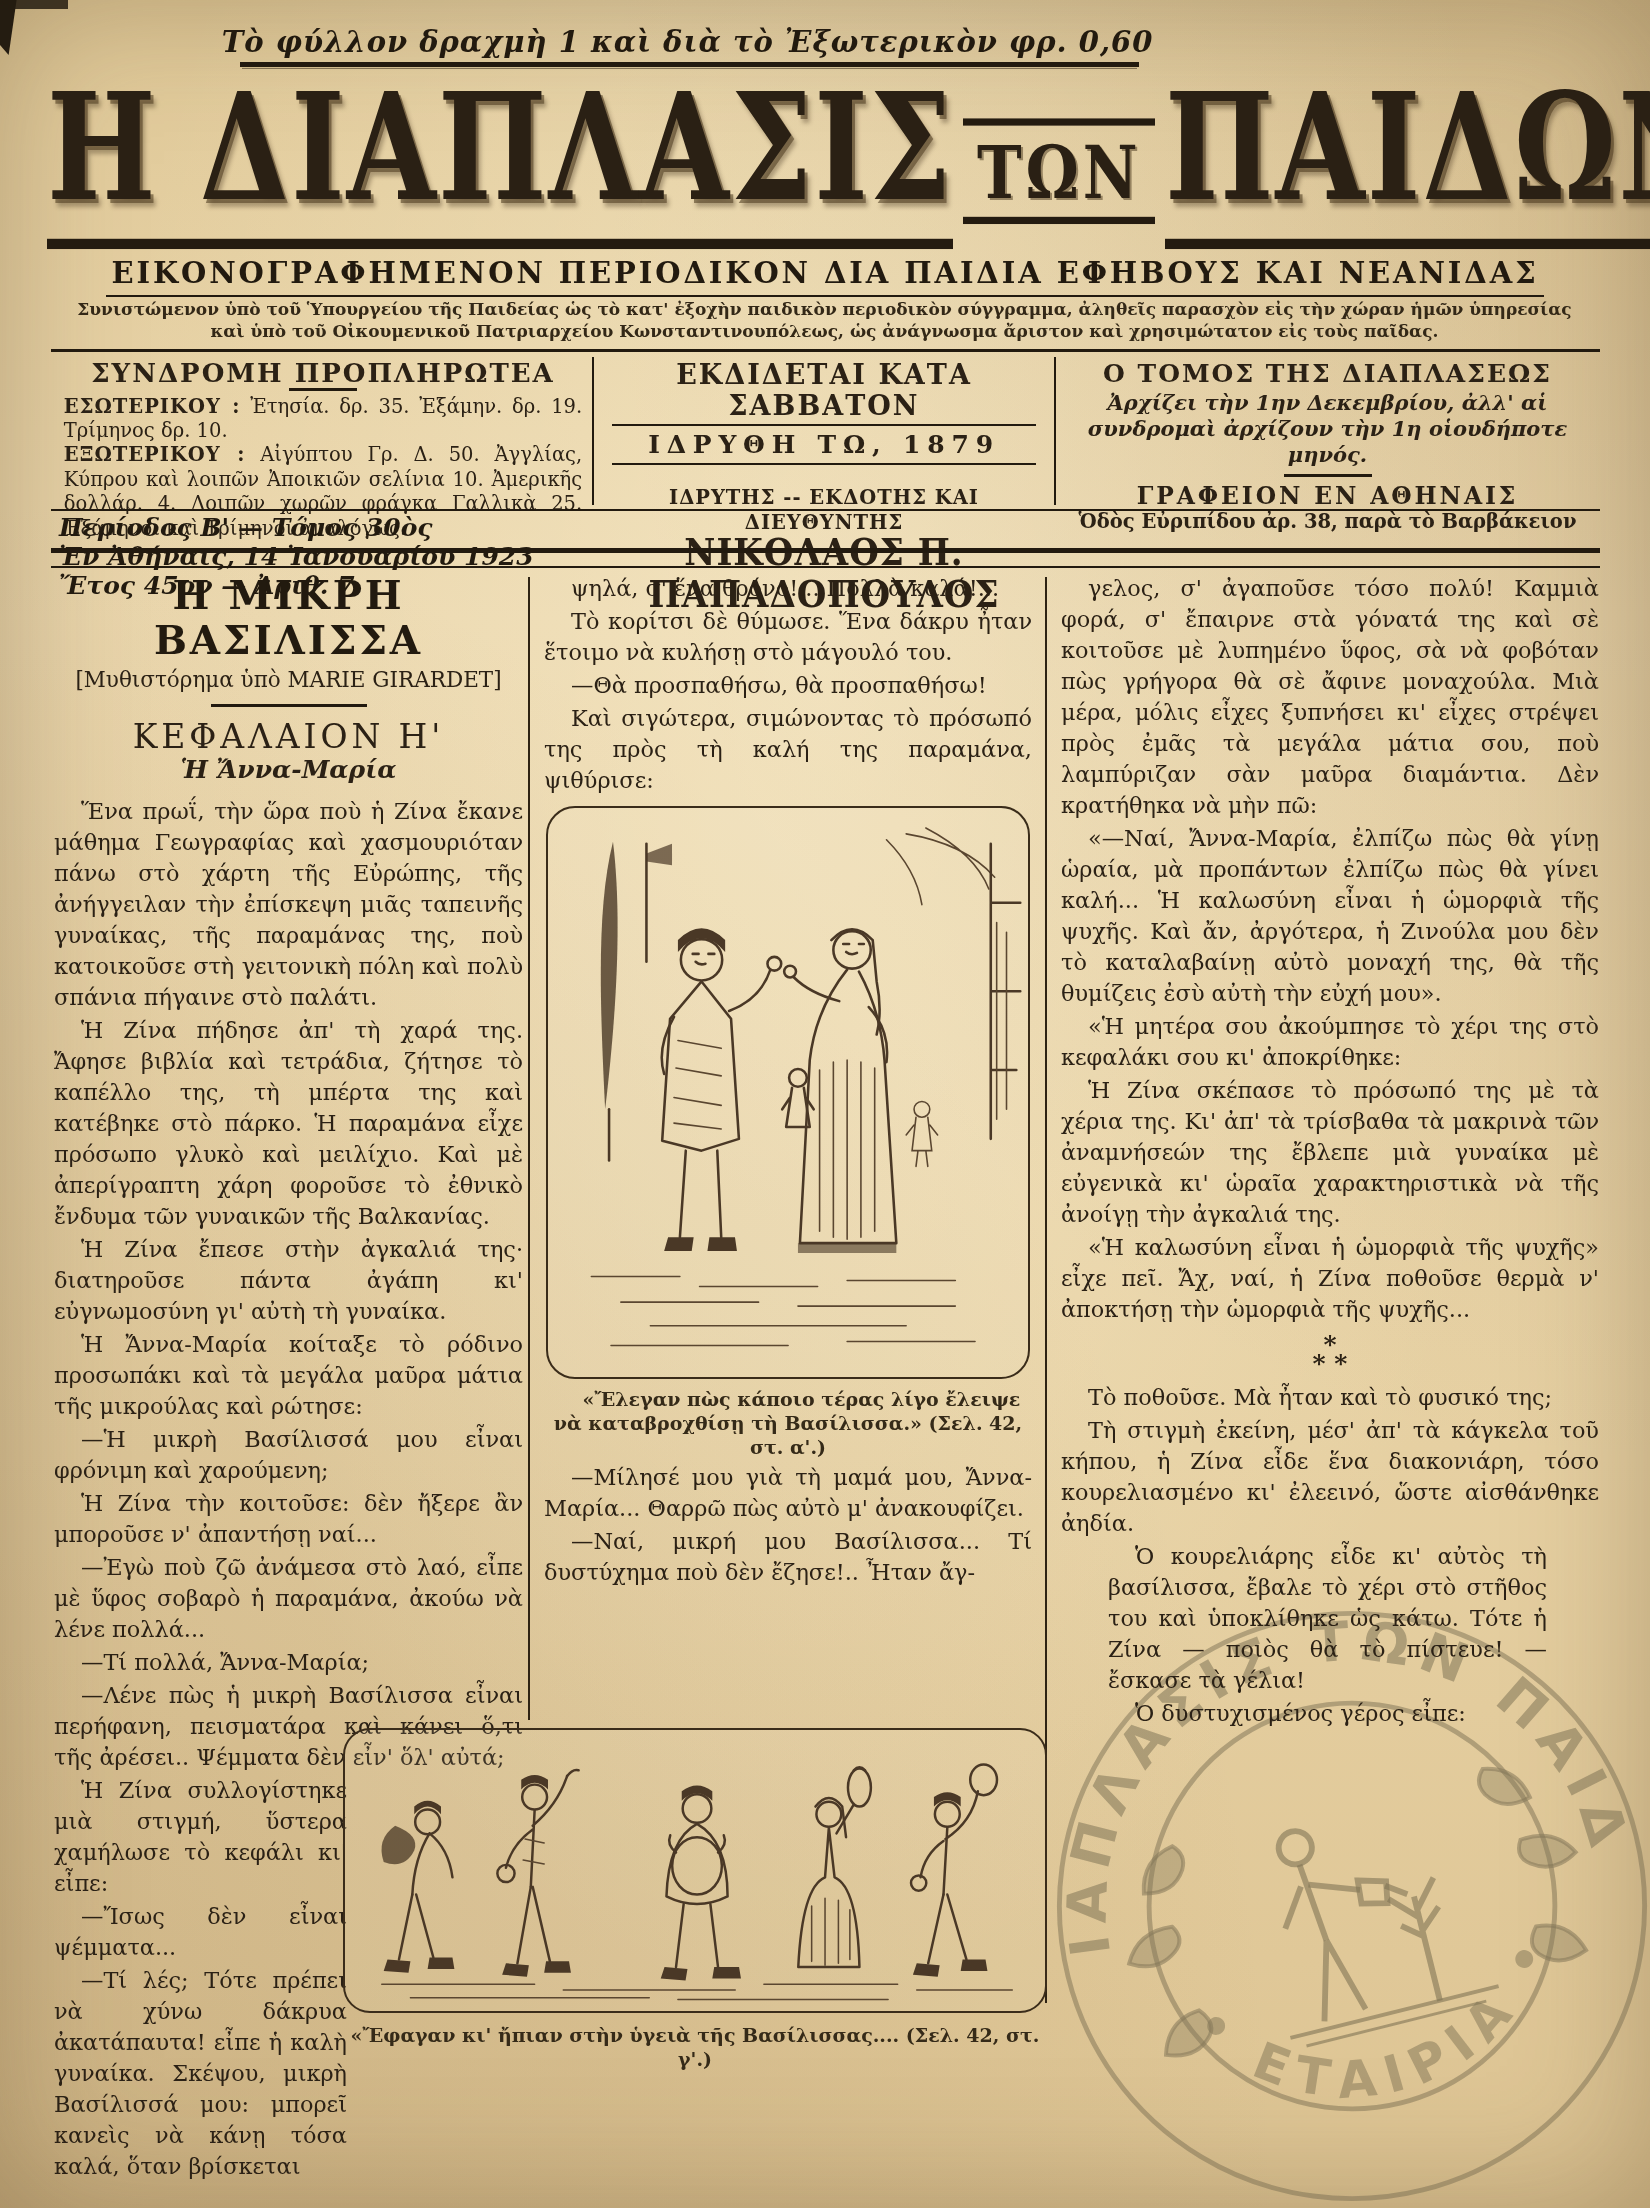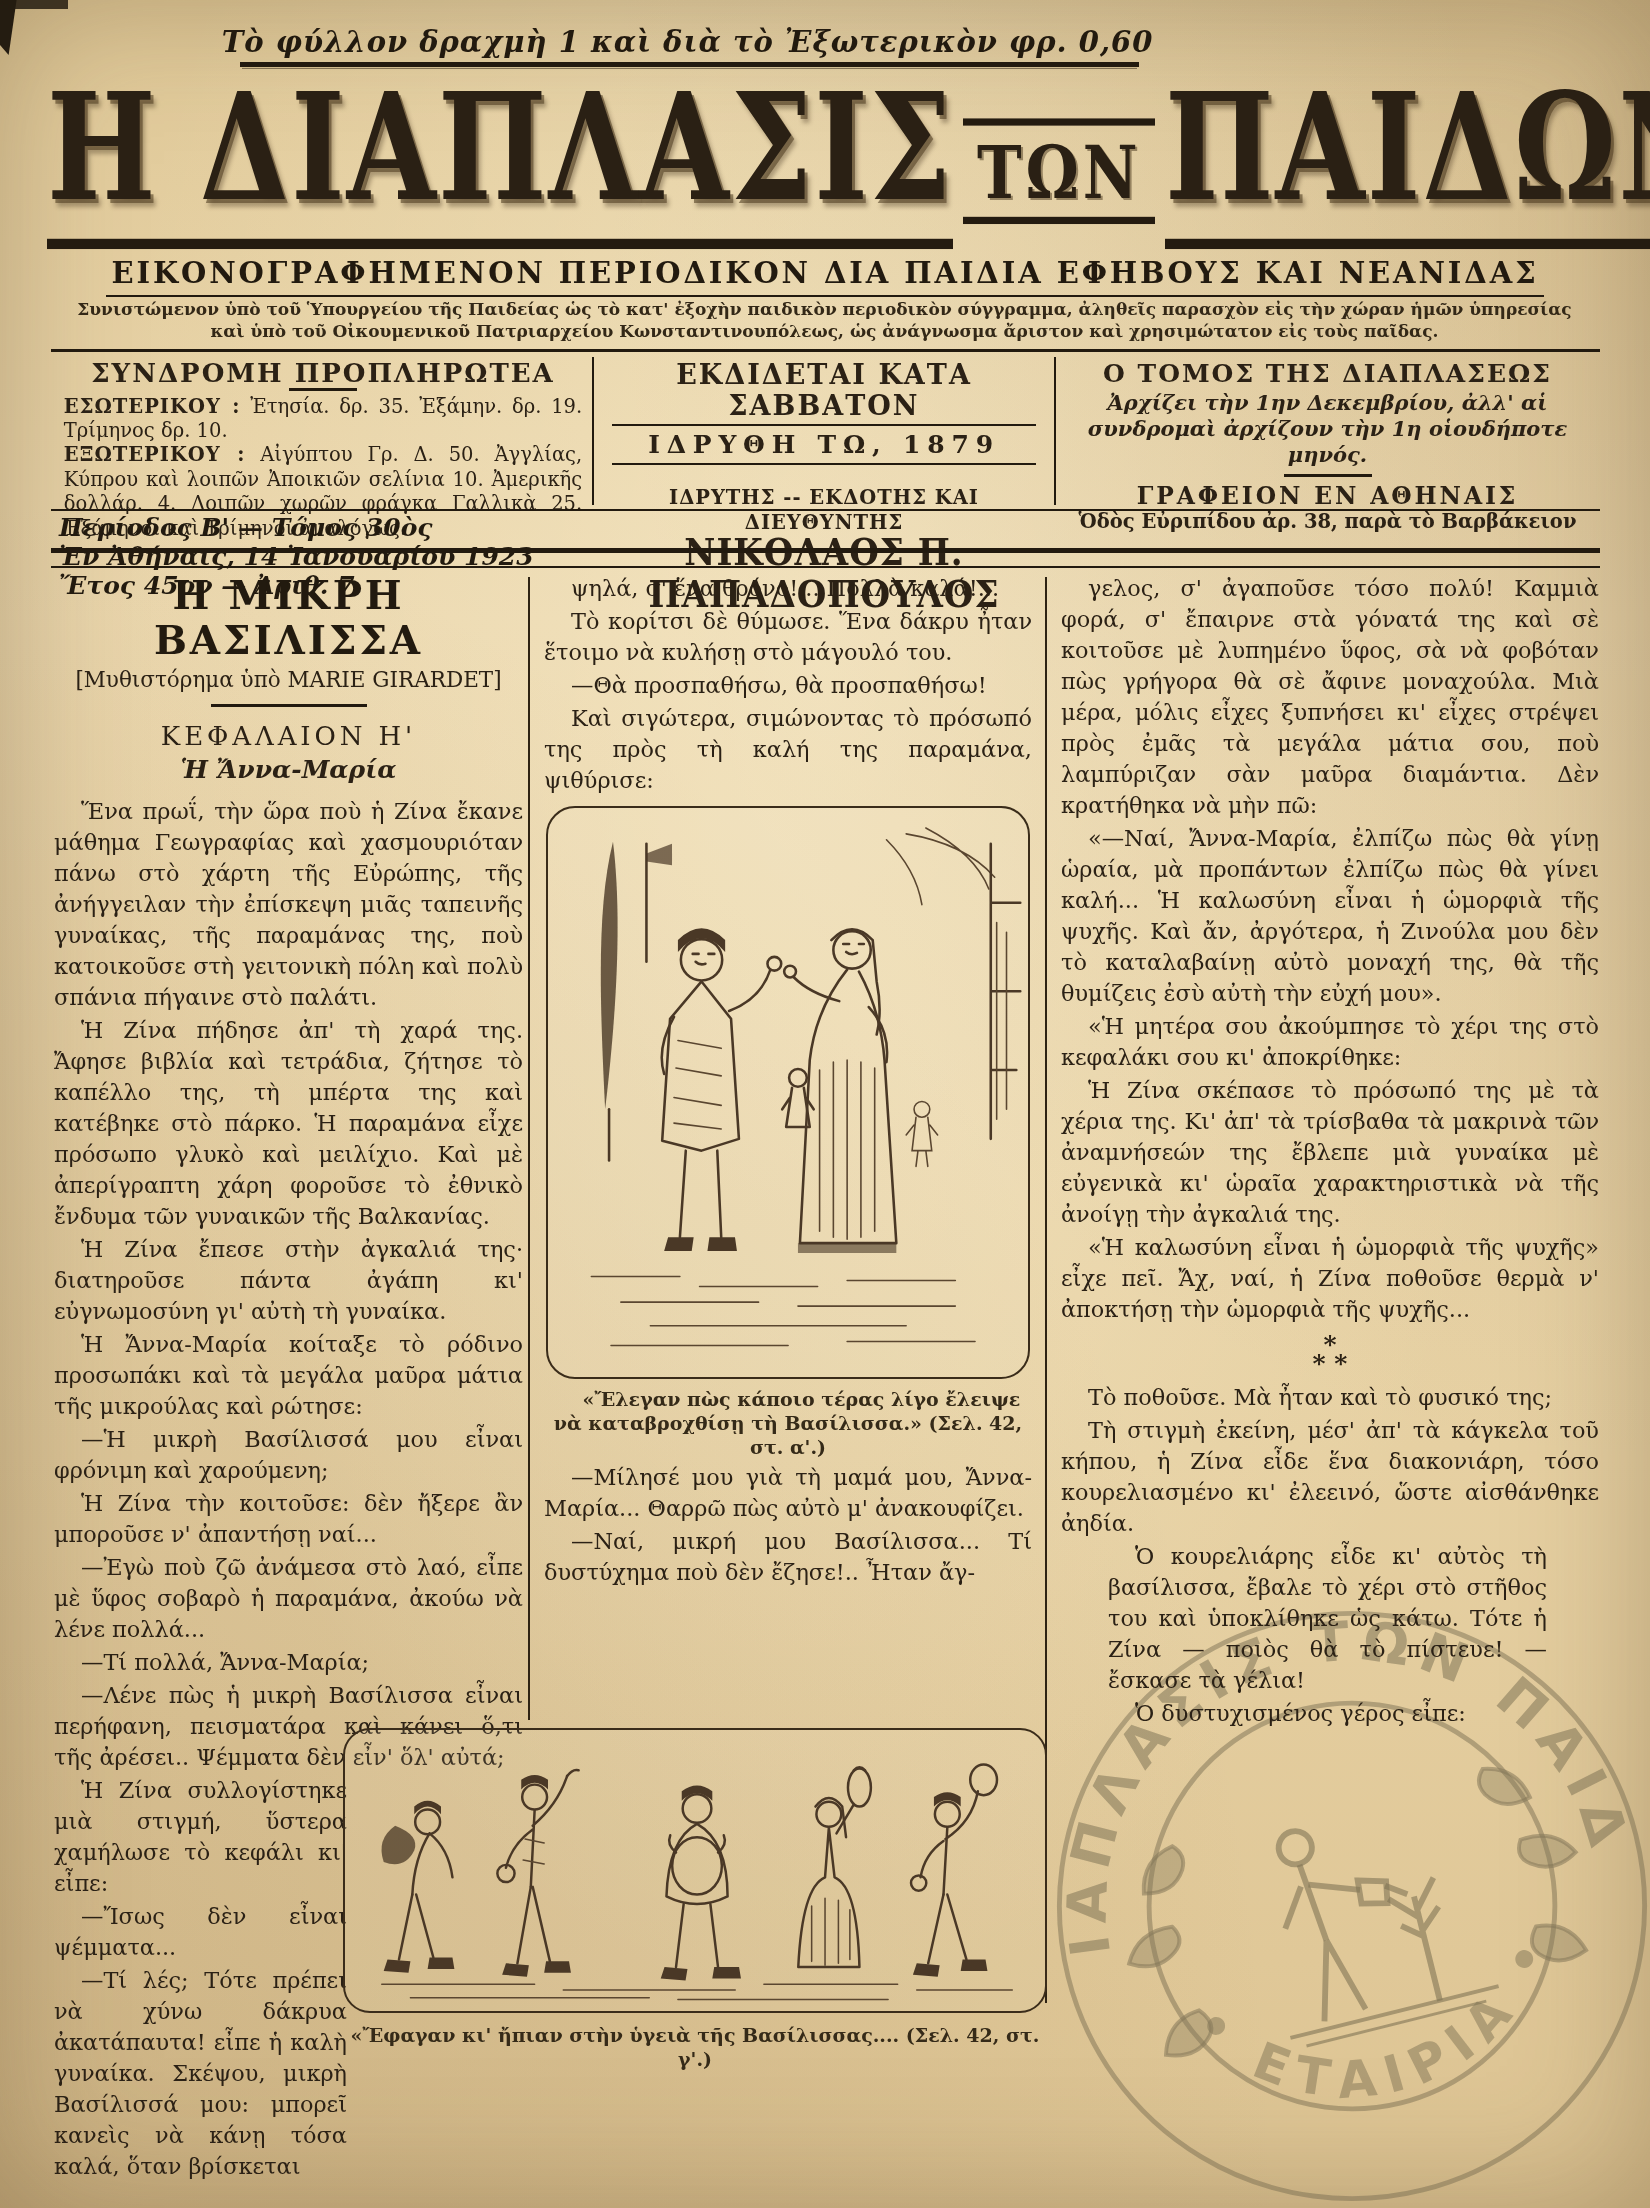--- a/index.html
+++ b/index.html
@@ -72,21 +72,21 @@
   
   .col{position:absolute;top:573px;font-size:22.4px;line-height:31px;text-align:justify;z-index:2;}
   .col p{margin:0 0 2px;text-indent:27px;}
   #col1{left:54px;width:469px;}
   #col2{left:544px;width:488px;}
   #col3{left:1061px;width:538px;}
   .article-head{text-align:center;}
   .art-title{font-size:39px;font-weight:bold;letter-spacing:2.9px;line-height:45px;color:var(--ink-strong);}
   .art-byline{font-size:21.5px;line-height:29px;margin-top:2px;}
   .art-rule{width:156px;height:2.9px;background:var(--ink-strong);margin:9.8px auto 13.7px;}
-  .art-chapter{font-size:26px;letter-spacing:3.9px;line-height:33px;}
+  .art-chapter{font-size:33px;letter-spacing:3.9px;line-height:33px;}
   .art-chapsub{font-size:25px;font-weight:bold;font-style:italic;line-height:33px;margin-bottom:9.8px;}
   .narrow1{width:293px;}
   .narrow3{width:439px;margin-left:47px;}
   .vrule{position:absolute;width:2px;background:#2e2313;z-index:2;}
   #vruleA{left:528px;top:577px;height:1143px;}
   #vruleB{left:1045px;top:577px;height:1426px;}
   
   .illo1{margin:9.8px 2px 7.8px;height:573px;border:2.9px solid #38291655;border-radius:29px;
     border-color:#3a2c1a;padding:3.9px;box-sizing:border-box;background:rgba(250,240,210,.12);}
   .caption{font-size:19px;line-height:24.4px;text-align:center;font-weight:bold;color:#33271787;

